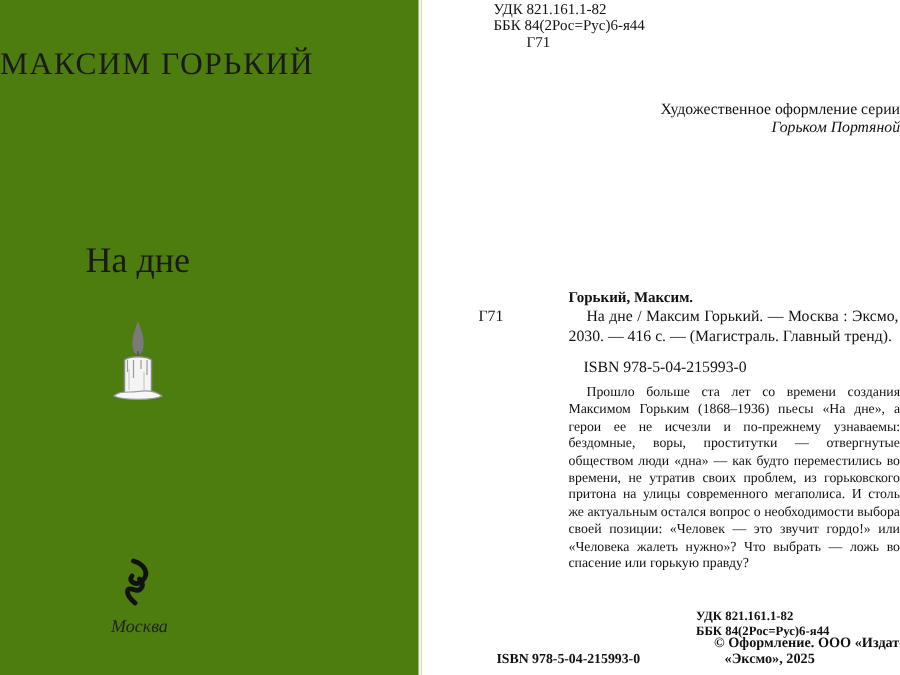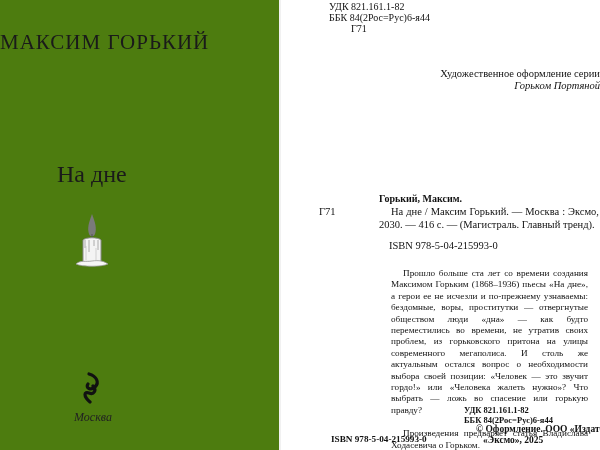--- a/index.html
+++ b/index.html
@@ -24,21 +24,21 @@
   .series { position:absolute; left:40px; top:68px; width:279px; text-align:right; font-size:10.5px; line-height:12px; }
   .series .designer { font-style:italic; }
 
   .catalog { position:absolute; left:0; top:193px; width:319px; font-size:10.5px; line-height:12.5px; }
   .cat-author { position:absolute; left:98px; top:0; font-weight:bold; white-space:nowrap; font-size:10px;text-align:center; }
   .cat-code { position:absolute; left:38px; top:13px; }
   .cat-desc { position:absolute; left:98px; top:13px; width:220px; text-align:justify; text-indent:12px; }
   .cat-isbn { position:absolute; left:108px; top:47px; white-space:nowrap; }
 
   .annotation { position:absolute; left:98px; top:256px; width:221px; font-size:9.2px; line-height:11.4px; text-align:justify; }
-  .annotation p { margin:12px; text-indent:12px; }
+  .annotation p { margin:0; text-indent:12px; }
 
   .udk-bottom { position:absolute; left:183px; top:405px; font-size:8.5px; line-height:10px; font-weight:bold; white-space:nowrap; }
   .isbn-bottom { position:absolute; left:50px; top:434px; font-size:9.2px; font-weight:bold; white-space:nowrap; }
   .copyright { position:absolute; left:195px; top:424px; font-size:9.5px; line-height:11px; font-weight:bold; white-space:nowrap; }
 </style>
 </head>
 <body>
 
 <div class="spread">
 
@@ -79,21 +79,20 @@
 
     <div class="catalog">
       <div class="cat-author">Горький, Максим.</div>
       <div class="cat-code">Г71</div>
       <div class="cat-desc">На дне / Максим Горький. — Москва : Эксмо, 2030. — 416 с. — (Магистраль. Главный тренд).</div>
       <div class="cat-isbn">ISBN 978-5-04-215993-0</div>
     </div>
 
     <div class="annotation">
       <p>Прошло больше ста лет со времени создания Максимом Горьким (1868–1936) пьесы «На дне», а герои ее не исчезли и по-прежнему узнаваемы: бездомные, воры, проститутки — отвергнутые обществом люди «дна» — как будто переместились во времени, не утратив своих проблем, из горьковского притона на улицы современного мегаполиса. И столь же актуальным остался вопрос о необходимости выбора своей позиции: «Человек — это звучит гордо!» или «Человека жалеть нужно»? Что выбрать — ложь во спасение или горькую правду?</p>
-      <p>Произведения предваряет статья Владислава Ходасевича о Горьком.</p>
     </div>
 
     <div class="udk-bottom">
       <div>УДК 821.161.1-82</div>
       <div>ББК 84(2Рос=Рус)6-я44</div>
     </div>
 
     <div class="isbn-bottom">ISBN 978-5-04-215993-0</div>
 
     <div class="copyright">

